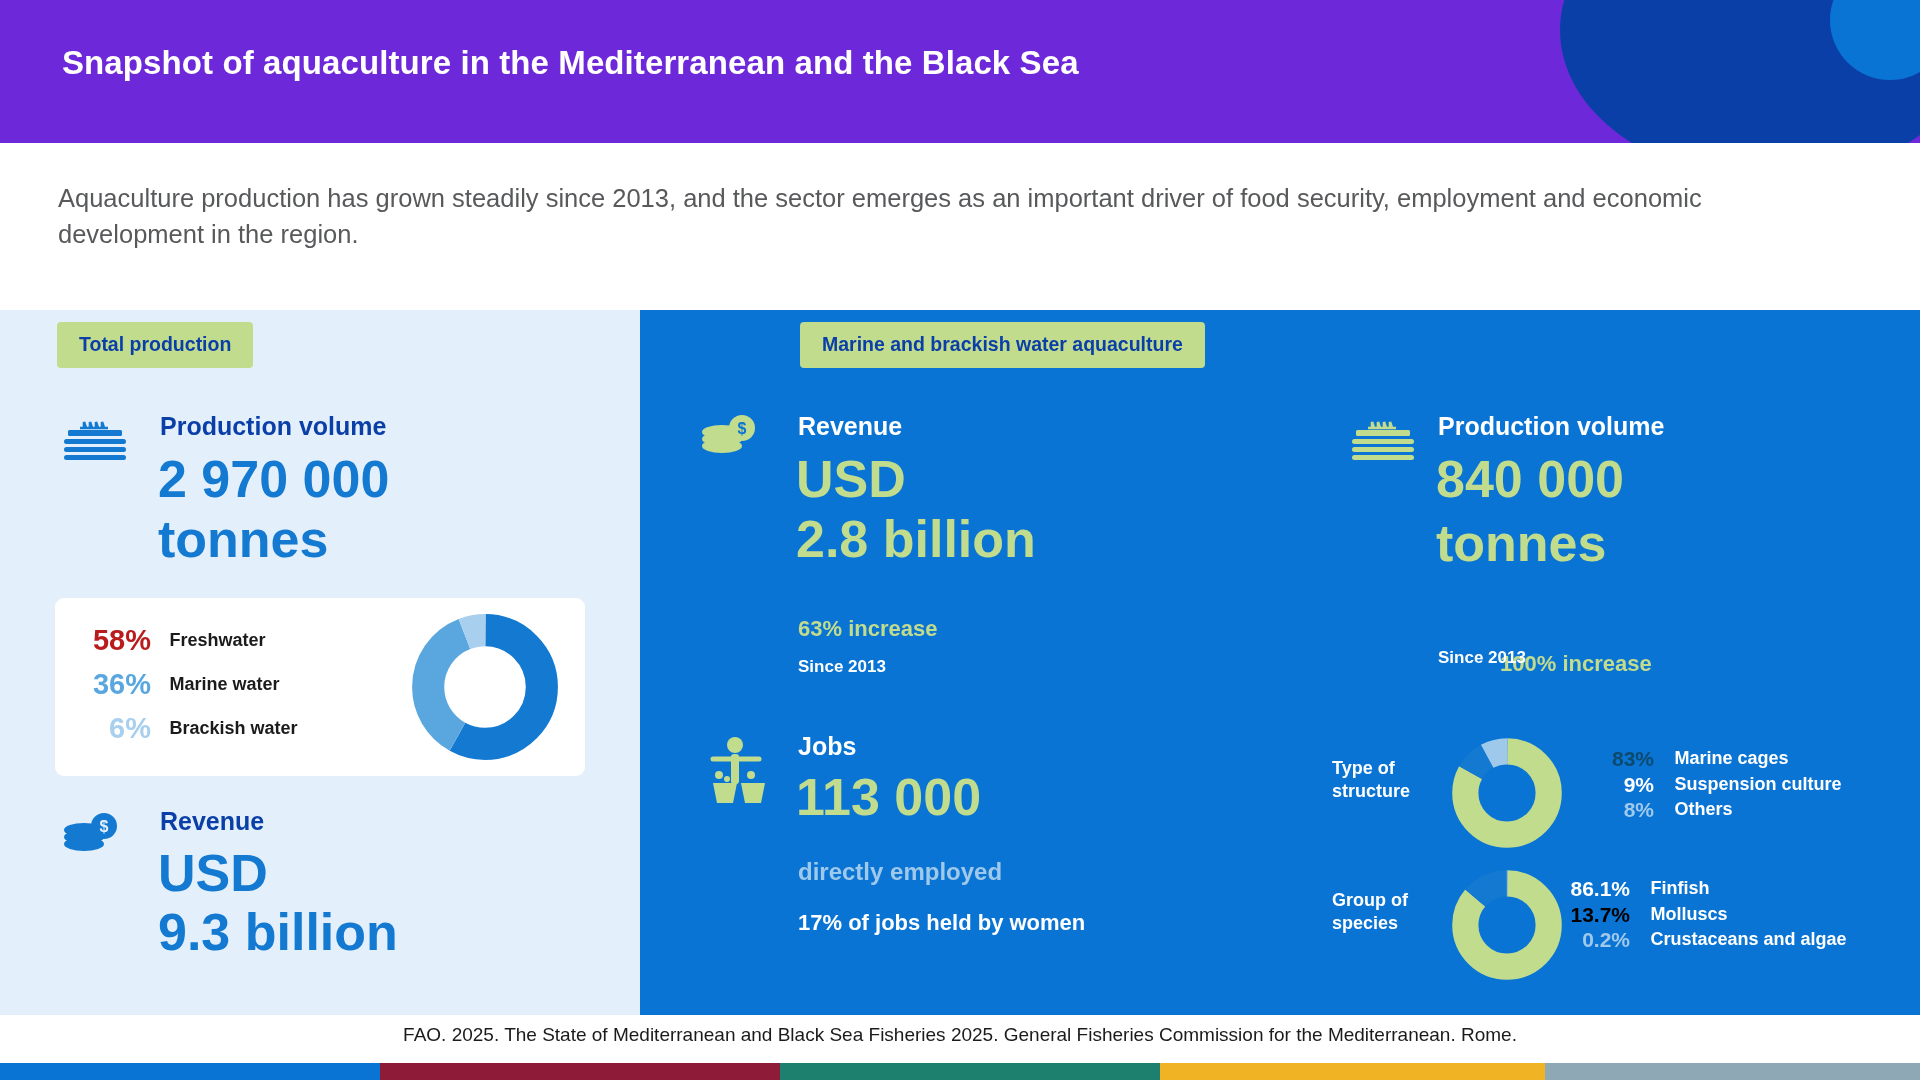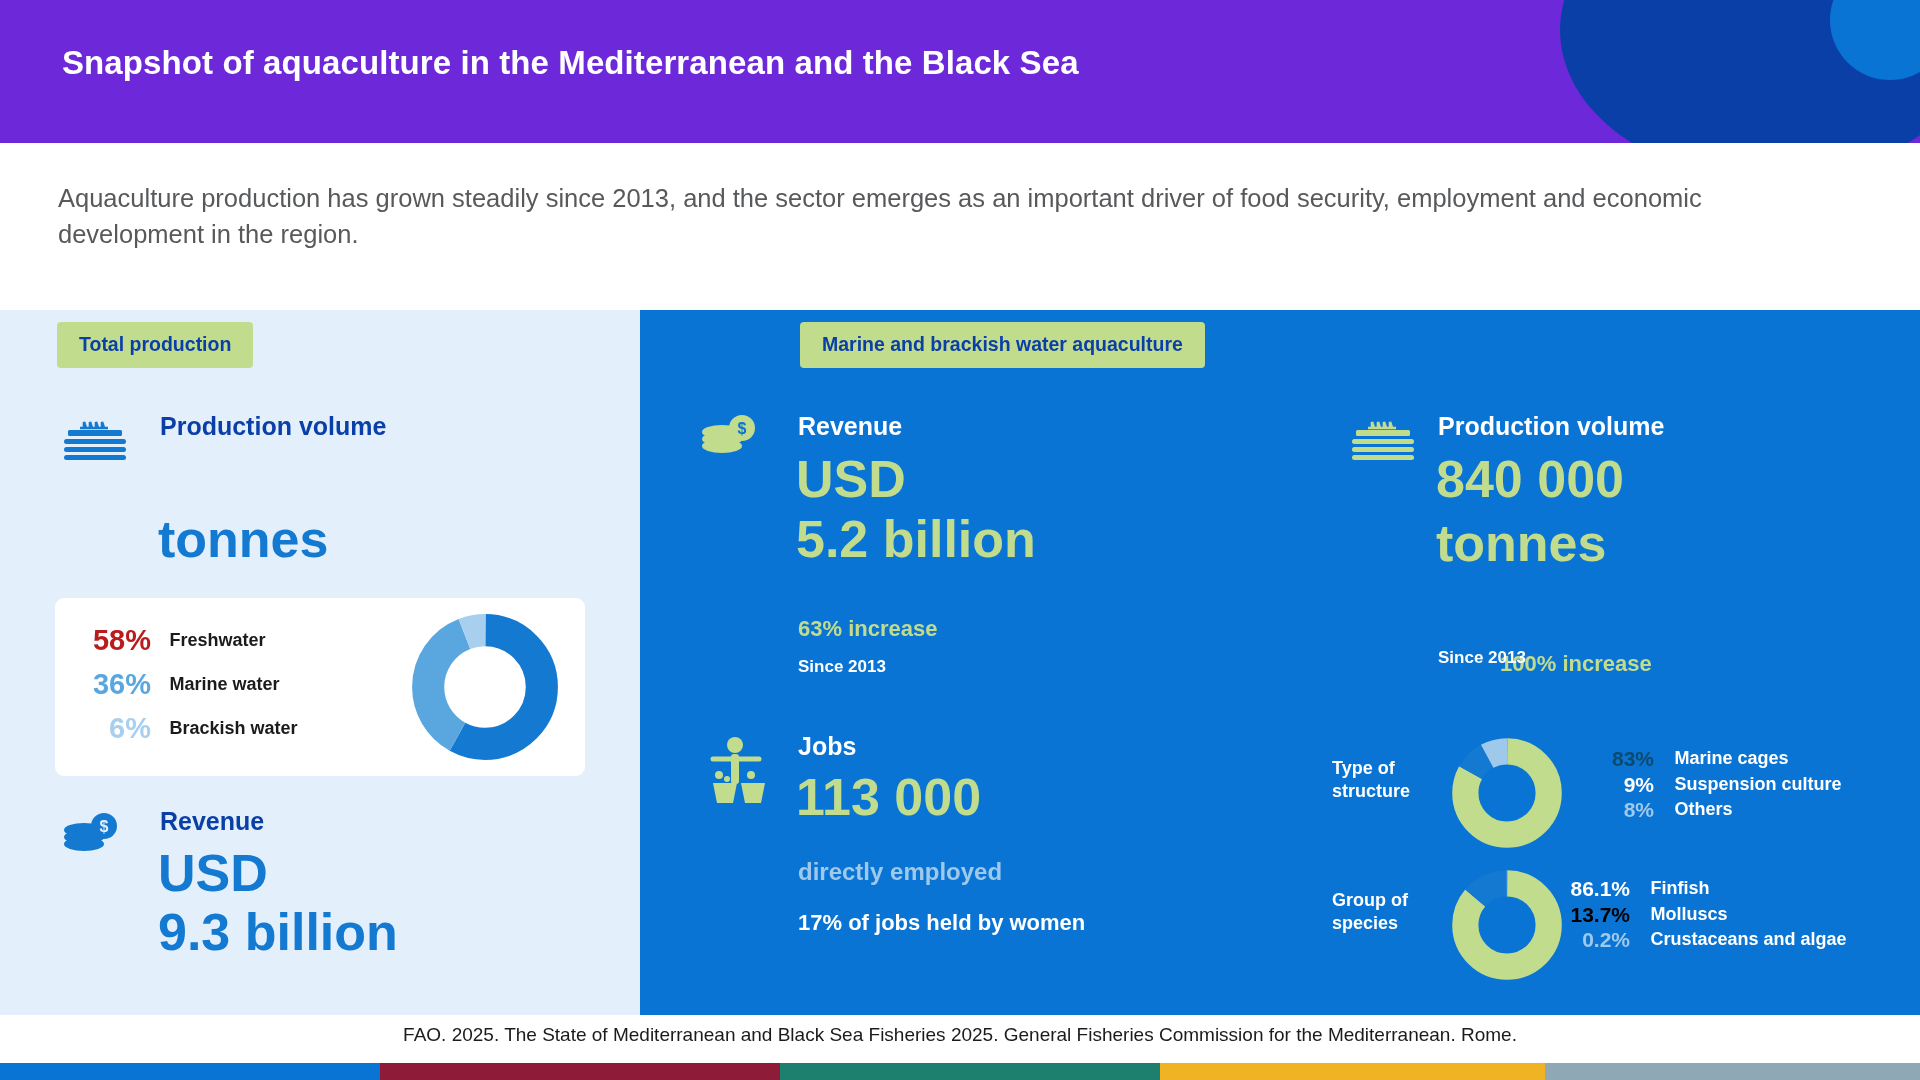--- a/index.html
+++ b/index.html
@@ -144,20 +144,21 @@
   <div class="icon" style="left:62px; top:418px; width:66px; height:46px;">
     <svg width="66" height="46" viewBox="0 0 66 46">
       <path d="M18 10 h4 v-6 l2 6 h4 v-6 l2 6 h4 v-6 l2 6 h4 v-6 l2 6 h4" fill="none" stroke="#1479d0" stroke-width="2.6"></path>
       <rect x="6" y="12" width="54" height="6" rx="1.5" fill="#1479d0"></rect>
       <rect x="2" y="21" width="62" height="5" rx="2.5" fill="#1479d0"></rect>
       <rect x="2" y="29" width="62" height="5" rx="2.5" fill="#1479d0"></rect>
       <rect x="2" y="37" width="62" height="5" rx="2.5" fill="#1479d0"></rect>
     </svg>
   </div>
   <div style="position:absolute; left:160px; top:412px;" class="metric-label">Production volume</div>
+  <div style="position:absolute; left:158px; top:452px;" class="big-blue">2 970 000</div>
   <div style="position:absolute; left:158px; top:512px;" class="big-blue">tonnes</div>
 
   <div class="card-white">
     <div class="legend-row" style="left:10px; top:26px;">
       <span class="legend-pct" style="color:#b91c1c;">58%</span>
       <span class="legend-name">Freshwater</span>
     </div>
     <div class="legend-row" style="left:10px; top:70px;">
       <span class="legend-pct" style="color:#5aa7e0;">36%</span>
       <span class="legend-name">Marine water</span>
@@ -195,21 +196,21 @@
     <svg width="60" height="50" viewBox="0 0 60 50">
       <ellipse cx="22" cy="34" rx="20" ry="7" fill="#c2dc8e"></ellipse>
       <ellipse cx="22" cy="27" rx="20" ry="7" fill="#c2dc8e"></ellipse>
       <ellipse cx="22" cy="20" rx="20" ry="7" fill="#c2dc8e"></ellipse>
       <circle cx="42" cy="16" r="13" fill="#c2dc8e"></circle>
       <text x="42" y="22" font-size="16" font-weight="bold" fill="#0a74d4" text-anchor="middle" font-family="Liberation Sans, sans-serif">$</text>
     </svg>
   </div>
   <div style="position:absolute; left:798px; top:412px;" class="metric-label on-blue">Revenue</div>
   <div style="position:absolute; left:796px; top:452px;" class="big-green">USD</div>
-  <div style="position:absolute; left:796px; top:512px;" class="big-green">5.2 billion</div>
+  <div style="position:absolute; left:796px; top:512px;" class="big-green">2.8 billion</div>
   <div style="position:absolute; left:798px; top:616px;" class="sub-green">63% increase</div>
   <div style="position:absolute; left:798px; top:657px;" class="sub-white-sm">Since 2013</div>
 
   <div class="icon" style="left:705px; top:735px; width:72px; height:74px;">
     <svg width="72" height="74" viewBox="0 0 72 74">
       <circle cx="30" cy="10" r="8" fill="#c2dc8e"></circle>
       <rect x="26" y="19" width="8" height="30" rx="3" fill="#c2dc8e"></rect>
       <path d="M8 24 H54" stroke="#c2dc8e" stroke-width="5" stroke-linecap="round"></path>
       <path d="M8 48 l4 20 h16 l4 -20 z" fill="#c2dc8e"></path>
       <path d="M36 48 l4 20 h16 l4 -20 z" fill="#c2dc8e"></path>

